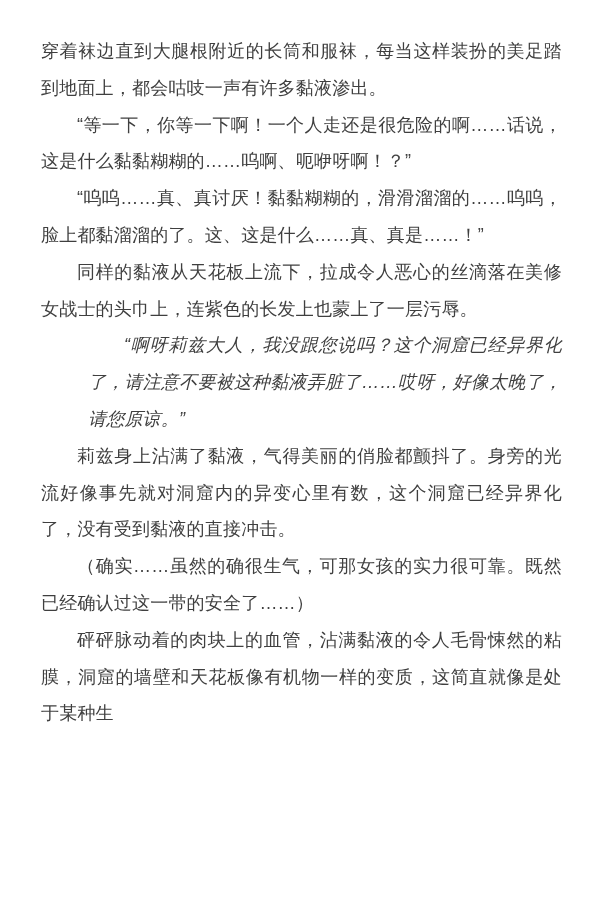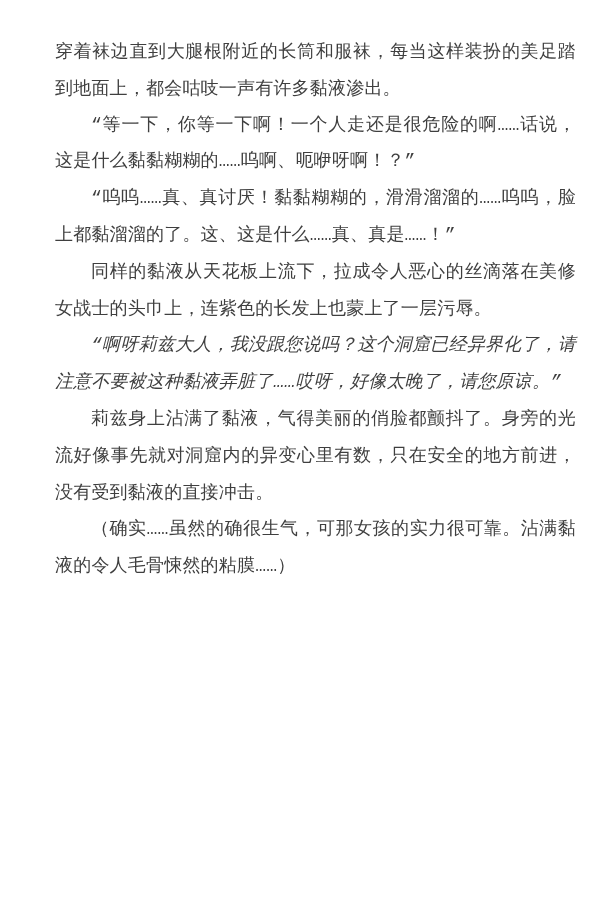--- a/index.html
+++ b/index.html
@@ -7,52 +7,53 @@
     padding: 0;
     background: #ffffff;
   }
   .page {
     position: relative;
     width: 602px;
     height: 904px;
     margin: 0;
     background: #ffffff;
     box-sizing: border-box;
-    padding: 33px 40px 20px 55px;
+    padding: 33px 40px 20px 41px;
     overflow: hidden;
     font-family: "Liberation Sans", sans-serif;
     color: #3f3f3f;
   }
   .doc-body {
     width: 521px;
   }
   .para {
     margin: 0;
     padding: 0;
     font-size: 18px;
     line-height: 36.8px;
     text-align: justify;
     text-justify: inter-ideograph;
     letter-spacing: 0.2px;
     word-break: break-all;
   }
   .para.indent {
     text-indent: 2em;
-    font-family: Liberation Mono, monospace;
   }
   .para.italic {
     font-style: italic;
+    margin-left: 47px;
   }
 </style>
 </head>
 <body>
 
 <div class="page">
   <div class="doc-body">
     <p class="para">穿着袜边直到大腿根附近的长筒和服袜，每当这样装扮的美足踏到地面上，都会咕吱一声有许多黏液渗出。</p>
     <p class="para indent">“等一下，你等一下啊！一个人走还是很危险的啊……话说，这是什么黏黏糊糊的……呜啊、呃咿呀啊！？”</p>
     <p class="para indent">“呜呜……真、真讨厌！黏黏糊糊的，滑滑溜溜的……呜呜，脸上都黏溜溜的了。这、这是什么……真、真是……！”</p>
     <p class="para indent">同样的黏液从天花板上流下，拉成令人恶心的丝滴落在美修女战士的头巾上，连紫色的长发上也蒙上了一层污辱。</p>
     <p class="para indent italic">“啊呀莉兹大人，我没跟您说吗？这个洞窟已经异界化了，请注意不要被这种黏液弄脏了……哎呀，好像太晚了，请您原谅。”</p>
-    <p class="para indent">莉兹身上沾满了黏液，气得美丽的俏脸都颤抖了。身旁的光流好像事先就对洞窟内的异变心里有数，只在安全的地方前进，没有受到黏液的直接冲击。</p>
-    <p class="para indent">（确实……虽然的确很生气，可那女孩的实力很可靠。沾满黏液的令人毛骨悚然的粘膜……）</p>
+    <p class="para indent">莉兹身上沾满了黏液，气得美丽的俏脸都颤抖了。身旁的光流好像事先就对洞窟内的异变心里有数，这个洞窟已经异界化了，没有受到黏液的直接冲击。</p>
+    <p class="para indent">（确实……虽然的确很生气，可那女孩的实力很可靠。既然已经确认过这一带的安全了……）</p>
+    <p class="para indent">砰砰脉动着的肉块上的血管，沾满黏液的令人毛骨悚然的粘膜，洞窟的墙壁和天花板像有机物一样的变质，这简直就像是处于某种生</p>
   </div>
 </div>
 
 </body></html>

